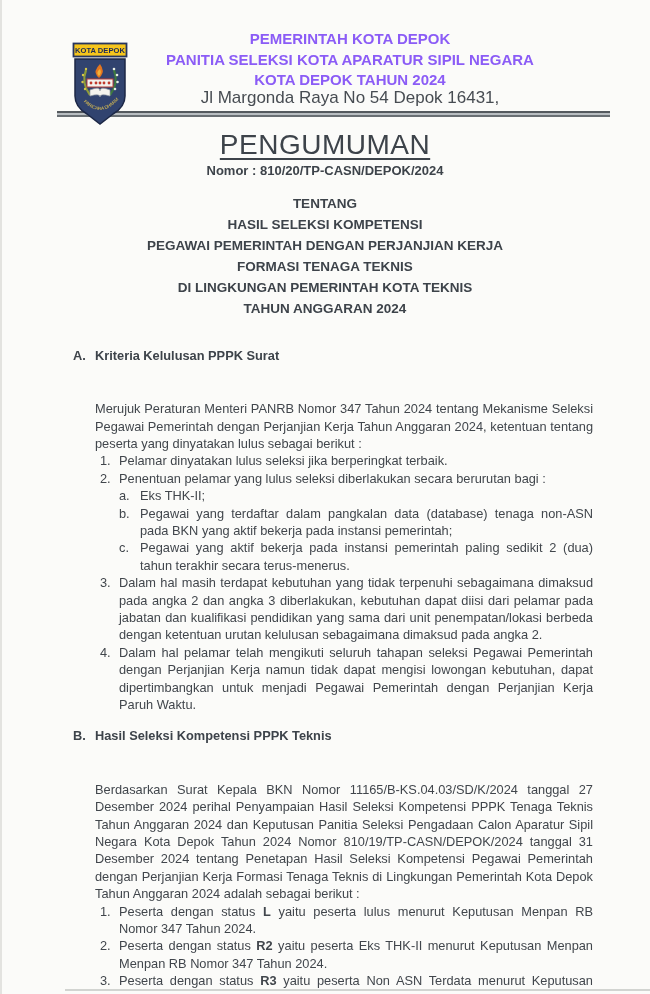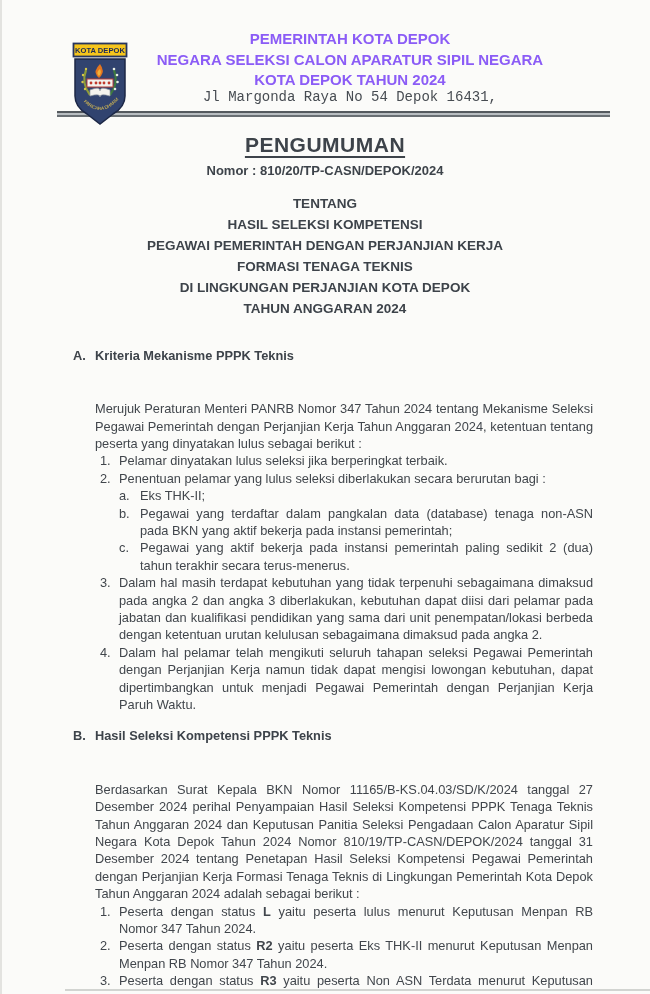--- a/index.html
+++ b/index.html
@@ -30,30 +30,30 @@
     padding-top:29px;
   }
   .logo-wrap{
     position:absolute;left:70px;top:42px;width:60px;height:84px;
   }
   .lh-text{
     padding-left:85px;padding-right:35px;
     text-align:center;
   }
   .lh-line{font-weight:bold;font-size:15px;line-height:20.5px;color:#8b5cf6;}
-  .lh-sub{font-size:14px;line-height:13.2px;color:#474c52;font-family:Liberation Mono, monospace;}
+  .lh-sub{font-size:17px;line-height:13.2px;color:#474c52;}
   .head-rule{
     margin:7px 40px 0 57px;
     height:6px;
     background:linear-gradient(#54595e 0 32%, #b8bdc1 32% 62%, #686e73 62% 100%);
   }
   
   .title-block{margin-top:15px;text-align:center;}
   .main-title{
-    font-size:21px;font-weight:bold;letter-spacing:.5px;line-height:26px;
+    font-size:28px;font-weight:normal;letter-spacing:.5px;line-height:26px;
     color:#3d434a;
     text-decoration:underline;
     text-decoration-thickness:2px;
     text-underline-offset:4px;
   }
   .doc-number{margin-top:4px;font-size:13px;font-weight:bold;line-height:17px;color:#3d434a;}
   .subject-block{margin-top:14px;text-align:center;}
   .subject-line{font-size:13.5px;font-weight:bold;line-height:21px;color:#3d434a;}
   
   .doc-body{
@@ -107,47 +107,47 @@
         <circle cx="39" cy="41" r="1.4" fill="#c0392b"></circle>
         <path d="M20 48 q10 -4 10 1 q0 -5 10 -1 v6 q-10 -3 -10 1 q0 -4 -10 -1 z" fill="#f4f3ee" stroke="#9aa0a6" stroke-width=".7"></path>
         <path id="mottoArc" d="M11 57 q19 22 38 0" fill="none"></path>
         <text font-size="4.6" fill="#e9c84e" font-family="Liberation Sans, sans-serif">
           <textPath href="#mottoArc" startOffset="8%">PARICARA DHARMA</textPath>
         </text>
       </svg>
     </div>
     <div class="lh-text">
       <div class="lh-line">PEMERINTAH KOTA DEPOK</div>
-      <div class="lh-line">NEGARA SELEKSI CALON APARATUR SIPIL NEGARA</div>
+      <div class="lh-line">PANITIA SELEKSI KOTA APARATUR SIPIL NEGARA</div>
       <div class="lh-line">KOTA DEPOK TAHUN 2024</div>
       <div class="lh-sub">Jl Margonda Raya No 54 Depok 16431,</div>
     </div>
   </div>
   <div class="head-rule"></div>
 
   <div class="title-block">
     <div class="main-title">PENGUMUMAN</div>
     <div class="doc-number">Nomor : 810/20/TP-CASN/DEPOK/2024</div>
   </div>
 
   <div class="subject-block">
     <div class="subject-line">TENTANG</div>
     <div class="subject-line">HASIL SELEKSI KOMPETENSI</div>
     <div class="subject-line">PEGAWAI PEMERINTAH DENGAN PERJANJIAN KERJA</div>
     <div class="subject-line">FORMASI TENAGA TEKNIS</div>
-    <div class="subject-line">DI LINGKUNGAN PERJANJIAN KOTA DEPOK</div>
+    <div class="subject-line">DI LINGKUNGAN PEMERINTAH KOTA TEKNIS</div>
     <div class="subject-line">TAHUN ANGGARAN 2024</div>
   </div>
 
   <div class="doc-body">
 
     <div class="section section-a">
       <div class="sec-head">
         <span class="sec-label">A.</span>
-        <span>Kriteria Mekanisme PPPK Teknis</span>
+        <span>Kriteria Kelulusan PPPK Surat</span>
       </div>
       <div class="sec-content">
         <div class="para">Merujuk Peraturan Menteri PANRB Nomor 347 Tahun 2024 tentang Mekanisme Seleksi Pegawai Pemerintah dengan Perjanjian Kerja Tahun Anggaran 2024, ketentuan tentang peserta yang dinyatakan lulus sebagai berikut :</div>
         <div class="li">
           <span class="num">1.</span>
           <span class="txt">Pelamar dinyatakan lulus seleksi jika berperingkat terbaik.</span>
         </div>
         <div class="li">
           <span class="num">2.</span>
           <span class="txt">

